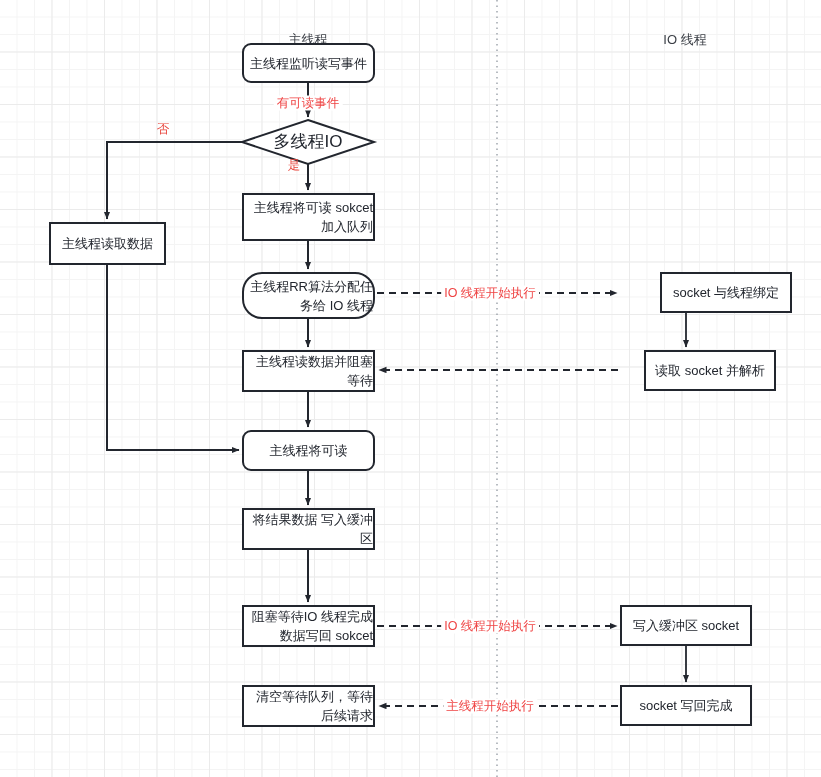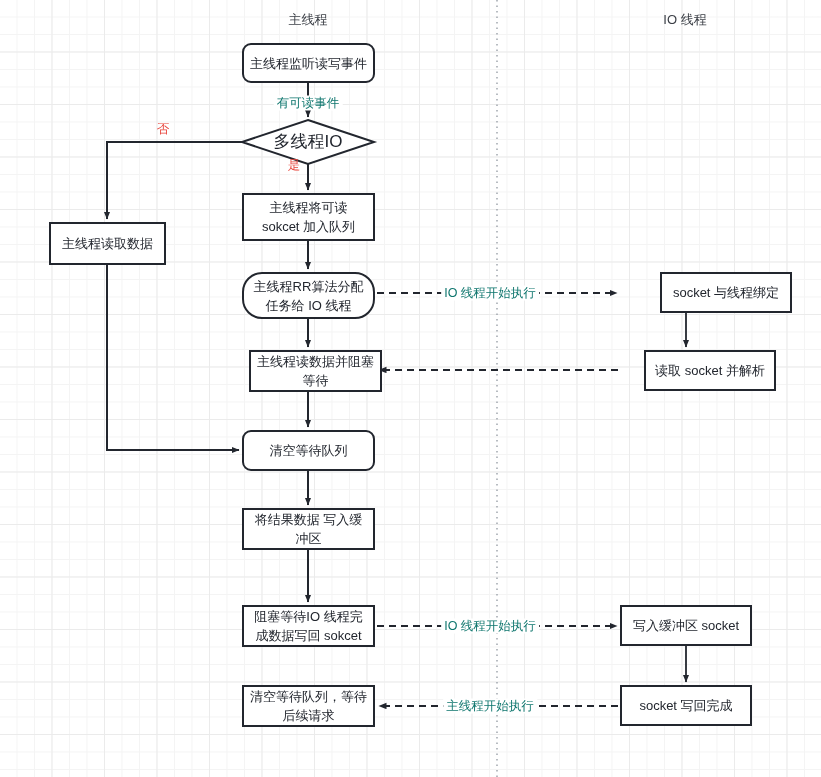--- a/index.html
+++ b/index.html
@@ -35,39 +35,40 @@
     width: 821px;
     height: 777px;
   }
   .lane-title {
     position: absolute;
     color: #3b3f46;
     font-size: 13px;
     line-height: 16px;
     white-space: nowrap;
     transform: translateX(-50%);
+    margin-top: 20px;
   }
   .node {
     position: absolute;
     box-sizing: border-box;
     border: 2px solid #22262e;
     background: #ffffff;
     color: #22262e;
     font-size: 13px;
     line-height: 19px;
     display: flex;
     align-items: center;
     justify-content: center;
-    text-align: center;
-    padding: 2px 6px;
+    text-align: right;
+    padding: 2px 0;
   }
   .node.rounded { border-radius: 9px; }
   .edge-label {
     position: absolute;
-    color: #0f766e;
+    color: #ef4444;
     font-size: 12.5px;
     line-height: 15px;
     white-space: nowrap;
     background: #ffffff;
     padding: 0 3px;
     transform: translate(-50%, -50%);
   }
   .edge-label.branch-yes,
   .edge-label.branch-no {
     color: #e8453c;
@@ -135,23 +136,23 @@
   <div class="node rounded" style="left:242px; top:43px; width:133px; height:40px;">主线程监听读写事件</div>
 
   <div class="diamond-label" style="left:308px; top:142px;">多线程IO</div>
 
   <div class="node" style="left:49px; top:222px; width:117px; height:43px;">主线程读取数据</div>
 
   <div class="node" style="left:242px; top:193px; width:133px; height:48px;">主线程将可读 sokcet 加入队列</div>
 
   <div class="node" style="left:242px; top:272px; width:133px; height:47px;border-radius:20px;">主线程RR算法分配任务给 IO 线程</div>
 
-  <div class="node" style="left:249px; top:350px; width:133px; height:42px;">主线程读数据并阻塞等待</div>
+  <div class="node" style="left:242px; top:350px; width:133px; height:42px;">主线程读数据并阻塞等待</div>
 
-  <div class="node rounded" style="left:242px; top:430px; width:133px; height:41px;">清空等待队列</div>
+  <div class="node rounded" style="left:242px; top:430px; width:133px; height:41px;">主线程将可读</div>
 
   <div class="node" style="left:242px; top:508px; width:133px; height:42px;">将结果数据 写入缓冲区</div>
 
   <div class="node" style="left:242px; top:605px; width:133px; height:42px;">阻塞等待IO 线程完成数据写回 sokcet</div>
 
   <div class="node" style="left:242px; top:685px; width:133px; height:42px;">清空等待队列，等待后续请求</div>
 
   <div class="node" style="left:620px; top:272px; width:132px; height:41px;margin-left:40px;">socket 与线程绑定</div>
 
   <div class="node" style="left:644px; top:350px; width:132px; height:41px;">读取 socket 并解析</div>

